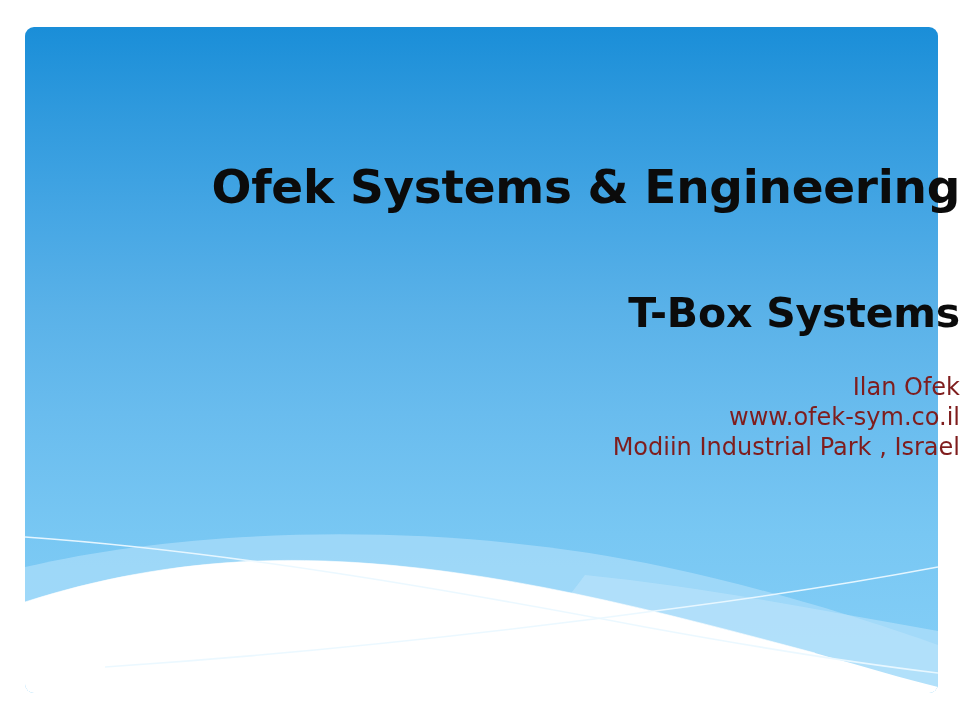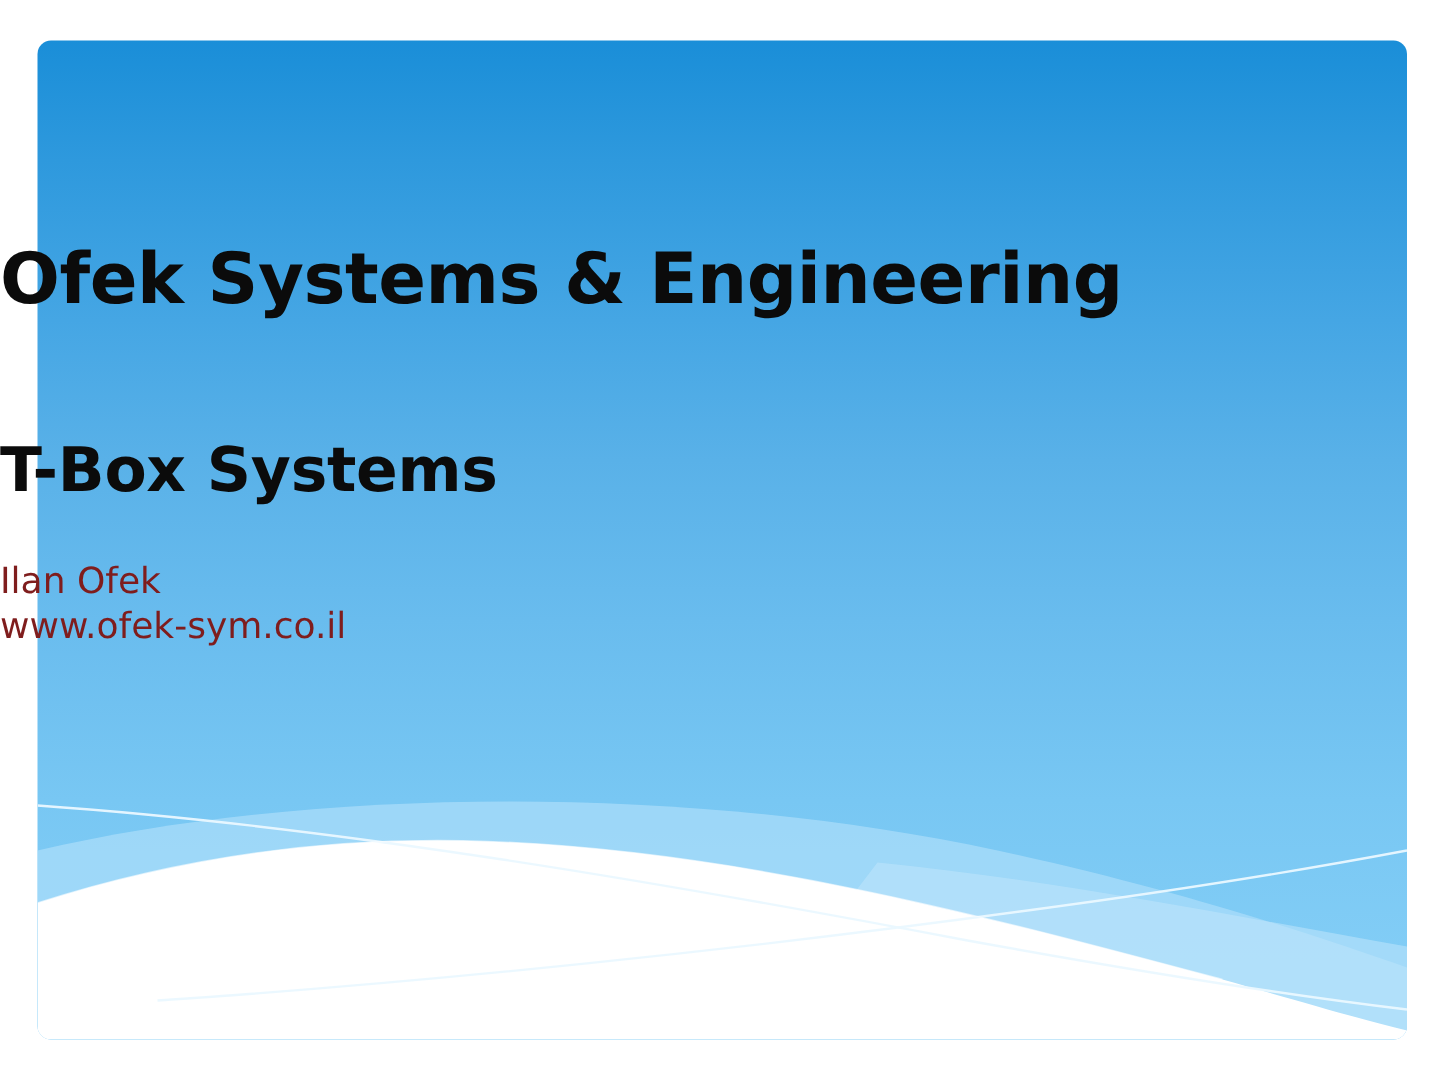--- a/index.html
+++ b/index.html
@@ -51,21 +51,21 @@
     display: block;
   }
 
   
   #text-block {
     position: absolute;
     left: 0;
     top: 0;
     width: 960px;
     height: 720px;
-    text-align: left;
+    text-align: right;
     color: #000000;
   }
 
   #title-main {
     position: absolute;
     left: 0;
     top: 162px;
     width: 960px;
     font-size: 47px;
     font-weight: bold;
@@ -142,17 +142,18 @@
 
   <div id="text-block">
 
     <div id="title-main">Ofek Systems &amp; Engineering</div>
 
     <div id="title-sub">T-Box Systems</div>
 
     <div id="contact">
       <span class="cline">Ilan Ofek</span>
       <span class="cline">www.ofek-sym.co.il</span>
+      <span class="cline">Modiin Industrial Park , Israel</span>
     </div>
 
   </div>
 
 </div>
 
 </body></html>

